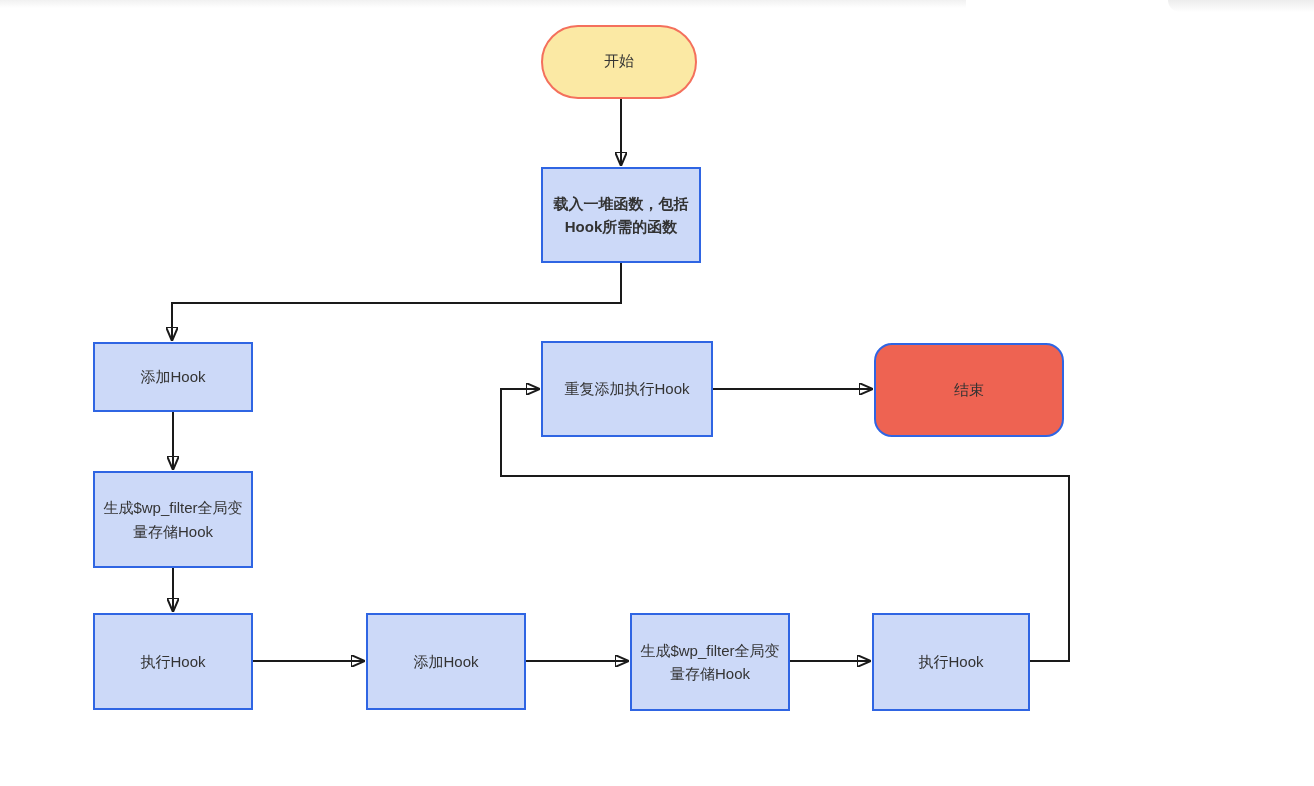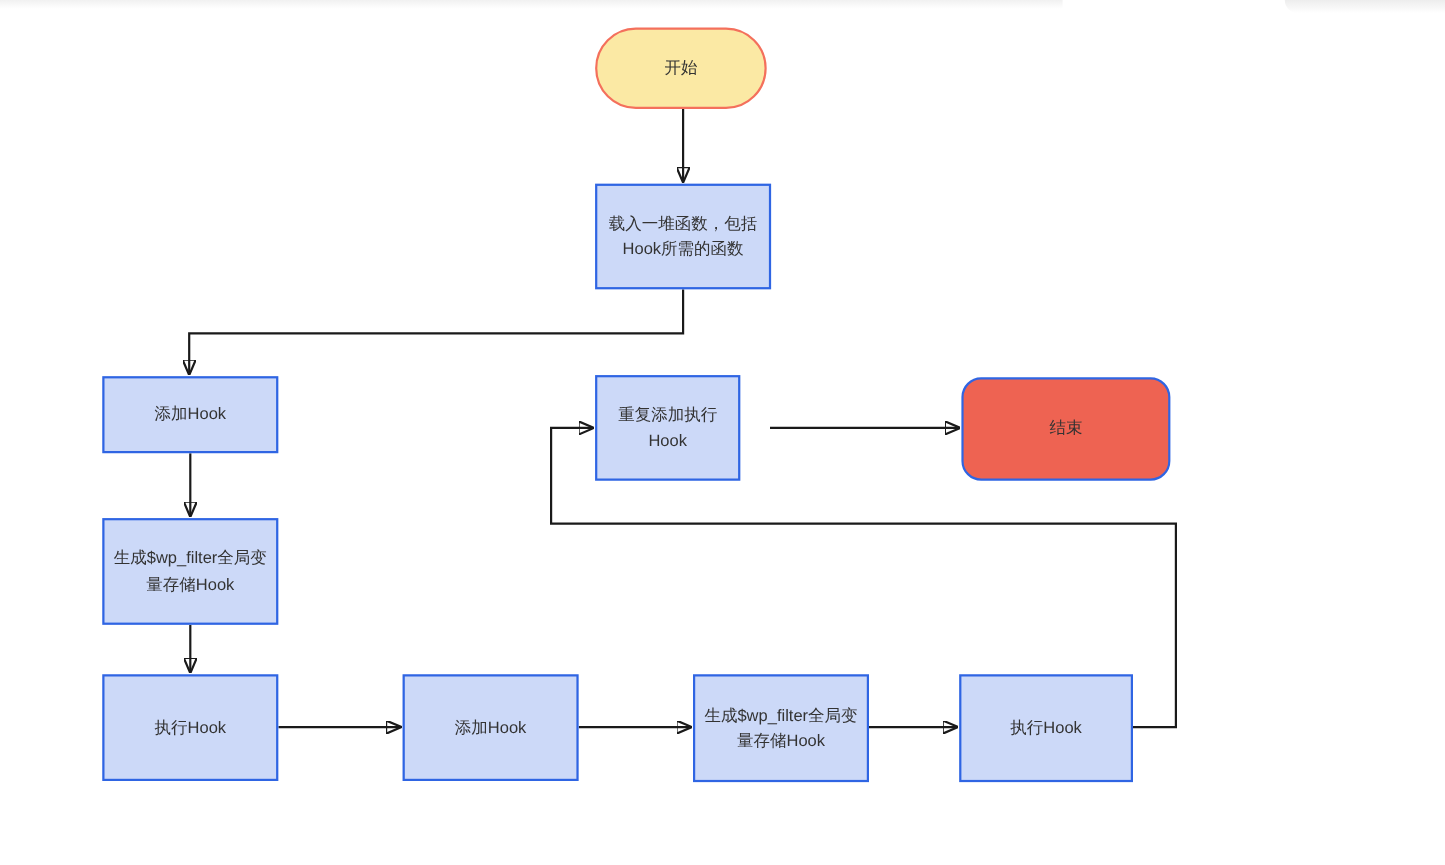--- a/index.html
+++ b/index.html
@@ -64,29 +64,29 @@
     border-radius: 37px;
   }
 
   .terminator-end {
     background: var(--end-fill, #ee6352);
     border: 2px solid var(--end-border, #2f65e3);
     border-radius: 18px;
   }
 
   
-  #node-start  { left: 541px; top: 25px;  width: 156px; height: 74px; }
-  #node-load   { left: 541px; top: 167px; width: 160px; height: 96px; }
+  #node-start  { left: 541px; top: 25px;  width: 156px; height: 74px; font-family: Liberation Serif, serif; }
+  #node-load   { left: 541px; top: 167px; width: 160px; height: 96px; font-weight: bold; }
   #node-add1   { left: 93px;  top: 342px; width: 160px; height: 70px; }
   #node-gen1   { left: 93px;  top: 471px; width: 160px; height: 97px; }
   #node-run1   { left: 93px;  top: 613px; width: 160px; height: 97px; }
   #node-add2   { left: 366px; top: 613px; width: 160px; height: 97px; }
   #node-gen2   { left: 630px; top: 613px; width: 160px; height: 98px; }
   #node-run2   { left: 872px; top: 613px; width: 158px; height: 98px; }
-  #node-repeat { left: 541px; top: 341px; width: 132px; height: 96px; }
+  #node-repeat { left: 541px; top: 341px; width: 172px; height: 96px; }
   #node-end    { left: 874px; top: 343px; width: 190px; height: 94px; }
 </style>
 </head>
 <body>
 
 <div class="canvas">
 
   <div class="top-strip left"></div>
   <div class="top-strip right"></div>
 

